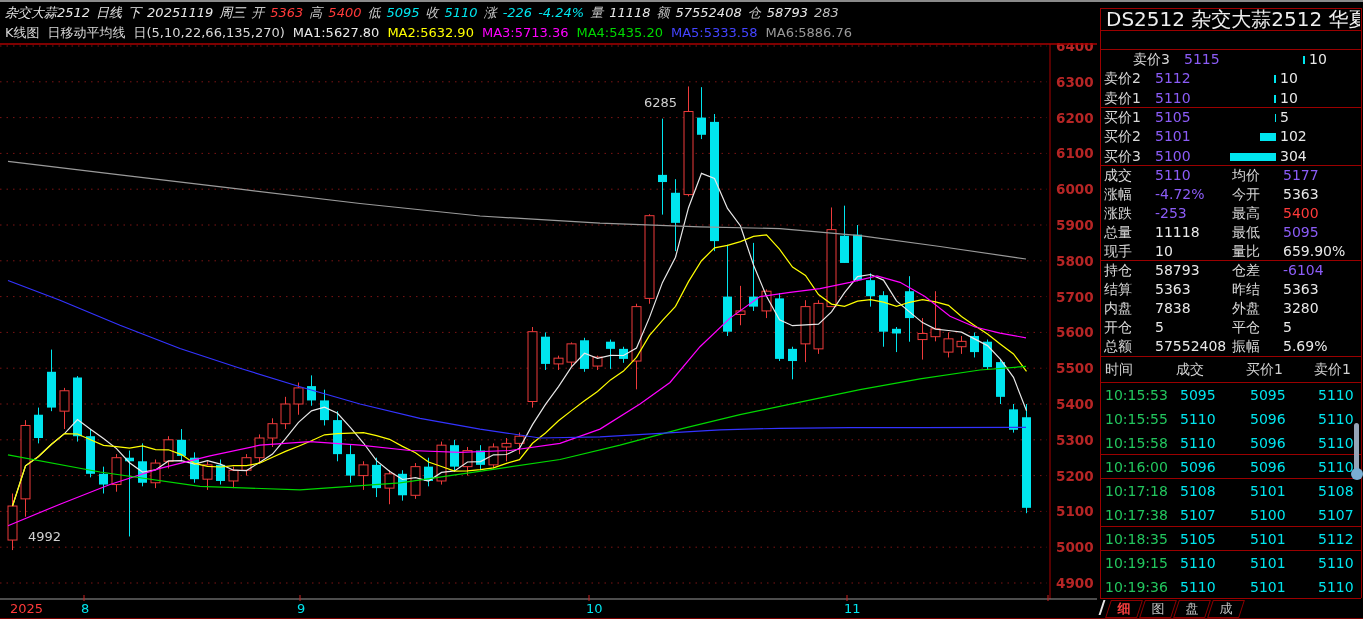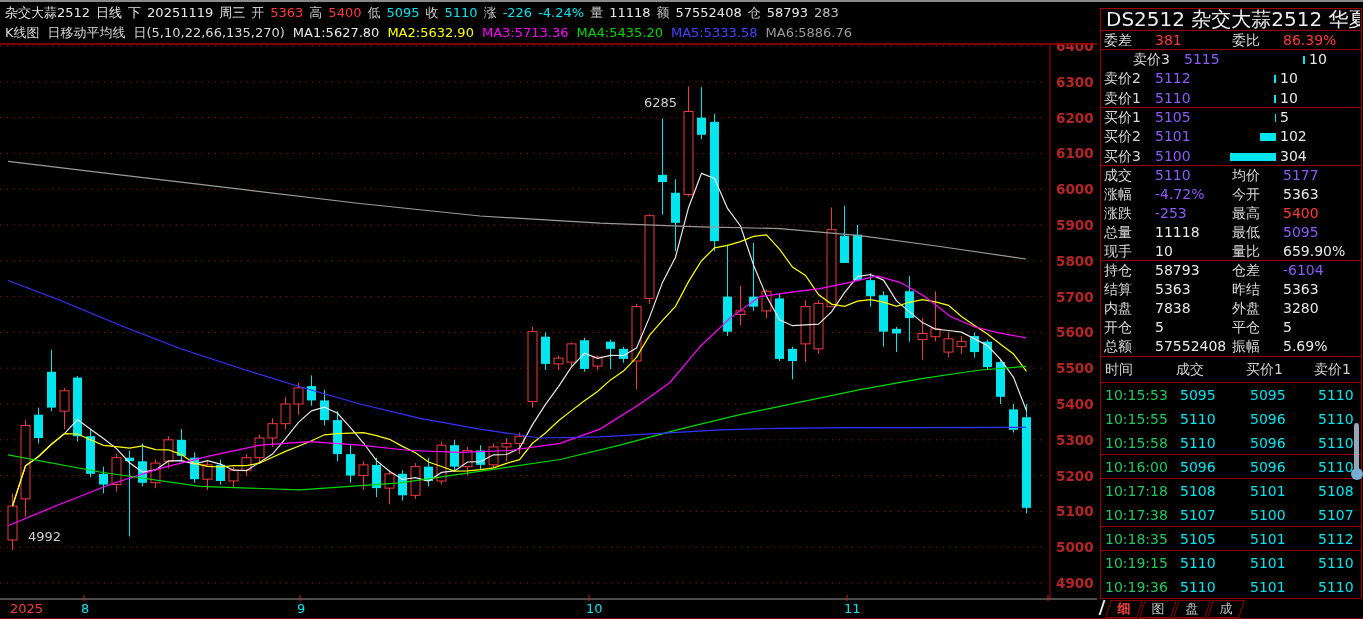--- a/index.html
+++ b/index.html
@@ -1,20 +1,20 @@
 <!DOCTYPE html>
 <html><head>
 <meta charset="utf-8">
 <style>
   html,body{margin:0;padding:0;background:#000;}
   .app{position:relative;width:1363px;height:619px;background:#000;overflow:hidden;
        font-family:"DejaVu Sans","Liberation Sans",sans-serif;color:#ddd;}
   .topline{position:absolute;top:0;left:0;width:1363px;height:2px;background:#8a8a8a;}
   .botline{position:absolute;bottom:0;left:0;width:1363px;height:1px;background:#7a0000;}
-  .quote-bar{position:absolute;top:4px;left:5px;height:17px;font-size:13px;white-space:nowrap;}
+  .quote-bar{position:absolute;top:4px;left:5px;height:17px;font-size:13px;white-space:nowrap;font-style:italic;}
   .quote-bar span{margin-right:6px;}
   .ma-bar{position:absolute;top:24px;left:5px;height:17px;font-size:13px;white-space:nowrap;}
   .ma-bar span{margin-right:8px;}
   .chart-wrap{position:absolute;top:43px;left:0;width:1100px;height:576px;}
   .panel{position:absolute;left:1100px;top:0;width:263px;height:619px;font-size:14px;}
   .hline{position:absolute;height:1px;background:#9b0000;left:0;width:261px;}
   .vline{position:absolute;width:1px;background:#9b0000;}
   .panel-title{position:absolute;top:9px;left:6px;width:254px;height:20px;line-height:20px;
        font-size:20px;color:#eee;white-space:nowrap;overflow:hidden;}
   .prow{position:absolute;left:0;width:261px;height:19px;line-height:19px;white-space:nowrap;}
@@ -422,26 +422,20 @@
         <line x1="1048" y1="552" x2="1048" y2="558" stroke="#cc2222" stroke-width="1"></line>
       </svg></div>
 
   <div class="panel">
     <div class="vline" style="left:0;top:8px;height:590px"></div>
     <div class="vline" style="left:261px;top:8px;height:590px"></div>
     <div class="hline" style="top:8px"></div>
     <div class="hline" style="top:30px"></div>
     <div class="panel-title">DS2512  杂交大蒜2512  华夏国</div>
 
-    <div class="prow" style="top:31px">
-      <span class="lb">委差</span>
-      <span class="v1 rd">381</span>
-      <span class="lb2">委比</span>
-      <span class="v2 rd">86.39%</span>
-    </div>
     <div class="hline" style="top:49px"></div>
     <div id="bookRows">
         <div class="prow" style="top: 50px; margin-left: 29px;">
           <span class="lb">卖价3</span>
           <span class="v1 cy">5115</span>
           <span class="volbar" style="left: 174.48px; width: 1.52px;"></span>
           <span class="vol">10</span>
         </div>
         <div class="prow" style="top: 69.3px;">
           <span class="lb">卖价2</span>

